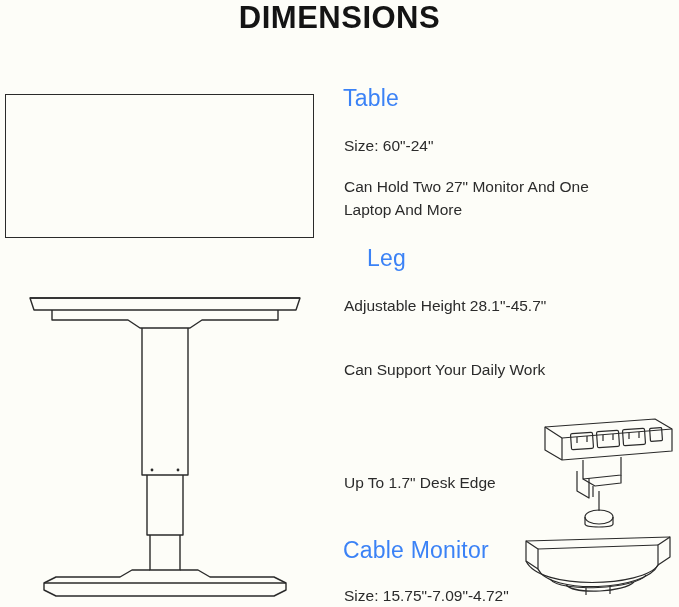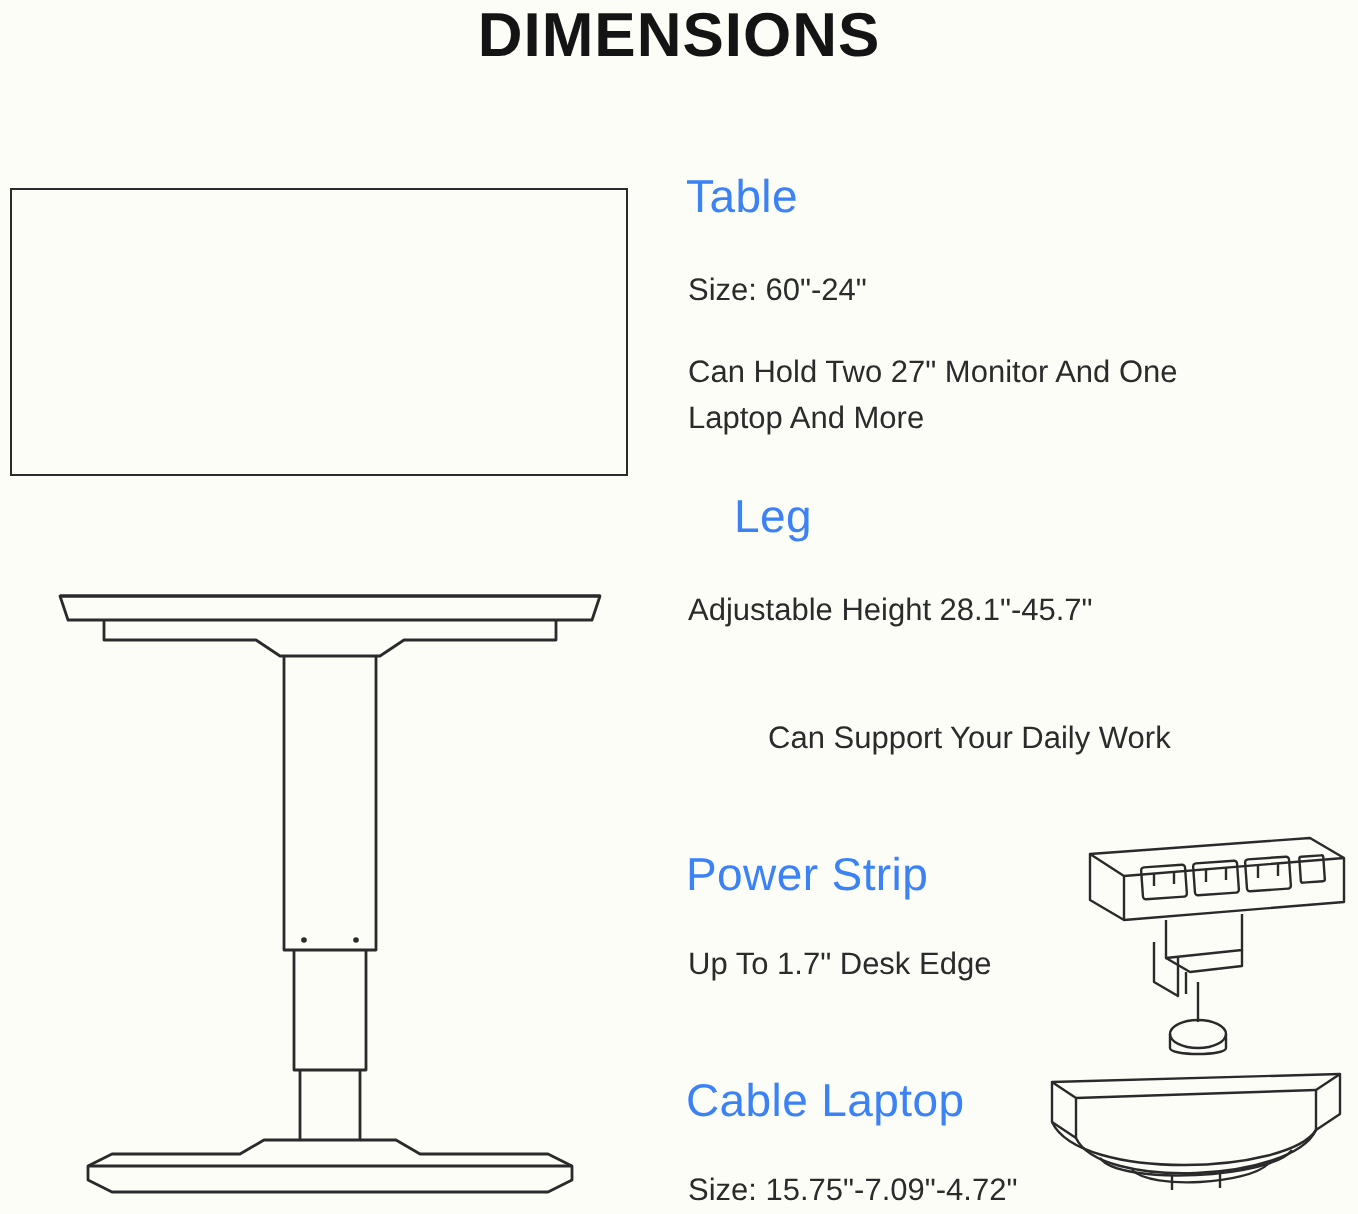--- a/index.html
+++ b/index.html
@@ -65,21 +65,21 @@
     line-height: 23px;
     color: #2b2b2b;
   }
 
   #h-table  { top: 85px; }
   #b-table-size { top: 134px; }
   #b-table-hold { top: 175px; width: 260px; }
 
   #h-leg    { top: 245px; margin-left: 24px; }
   #b-leg-h  { top: 294px; width: 230px; }
-  #b-leg-s  { top: 358px; width: 260px; margin-left: 40px; }
+  #b-leg-s  { top: 358px; width: 260px; }
 
   #h-power  { top: 424px; }
   #b-power  { top: 471px; width: 230px; }
 
   #h-cable  { top: 537px; }
   #b-cable  { top: 584px; width: 260px; }
 
   .power-svg {
     position: absolute;
     left: 529px;
@@ -123,24 +123,23 @@
   </svg>
 
   <div class="r-head" id="h-table">Table</div>
   <div class="r-body" id="b-table-size">Size: 60"-24"</div>
   <div class="r-body" id="b-table-hold">Can Hold Two 27" Monitor And One Laptop And More</div>
 
   <div class="r-head" id="h-leg">Leg</div>
   <div class="r-body" id="b-leg-h">Adjustable Height 28.1"-45.7"</div>
   <div class="r-body" id="b-leg-s">Can Support Your Daily Work</div>
 
-  <div class="r-head" id="h-power">Power Strip</div>
   <div class="r-body" id="b-power">Up To 1.7" Desk Edge</div>
 
-  <div class="r-head" id="h-cable">Cable Laptop</div>
+  <div class="r-head" id="h-cable">Cable Monitor</div>
   <div class="r-body" id="b-cable">Size: 15.75"-7.09"-4.72"</div>
 
   <svg class="power-svg" width="150" height="135" viewBox="0 0 150 135">
     <g fill="none" stroke="#2a2a2a" stroke-width="1.2" stroke-linejoin="round">
 
       <path d="M16 22 L126 14 L143 24 L143 46 L33 55 L16 45 Z"></path>
       <path d="M16 22 L33 33 L143 24"></path>
       <path d="M33 33 L33 55"></path>
 
       <rect x="42" y="28" width="22" height="16" rx="1.5" transform="rotate(-4 53 36)"></rect>

